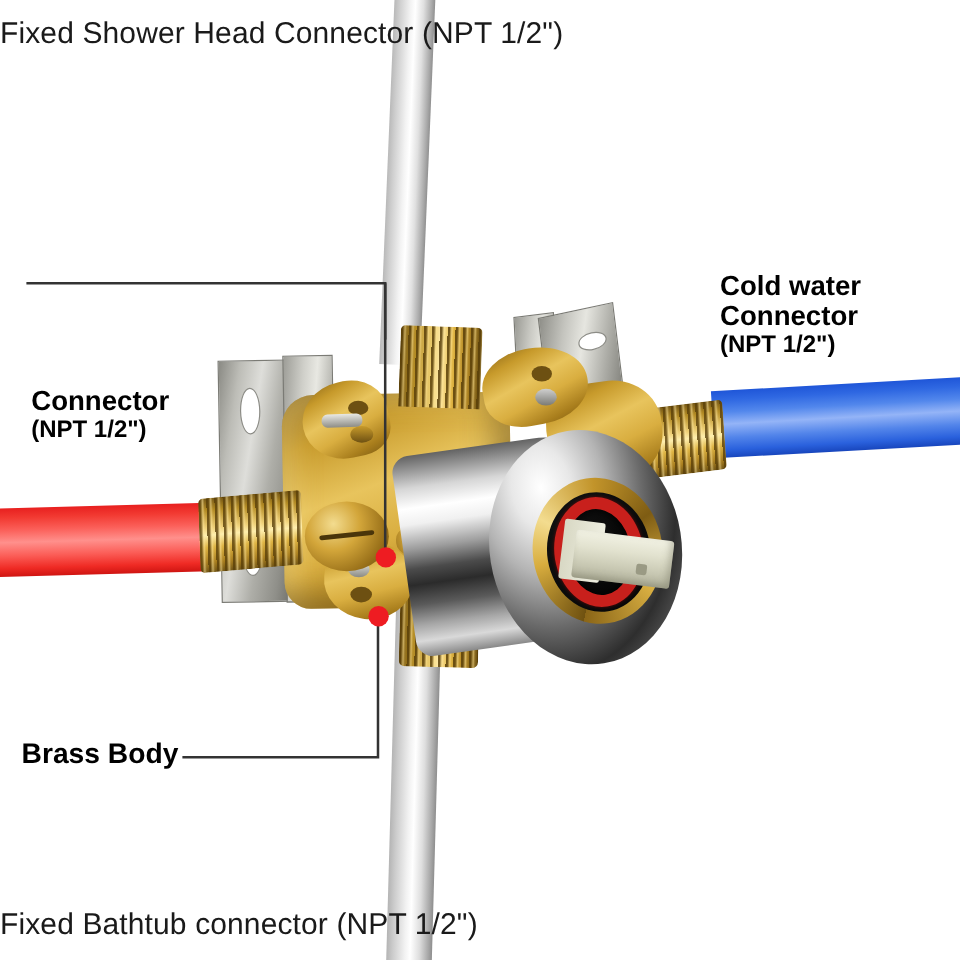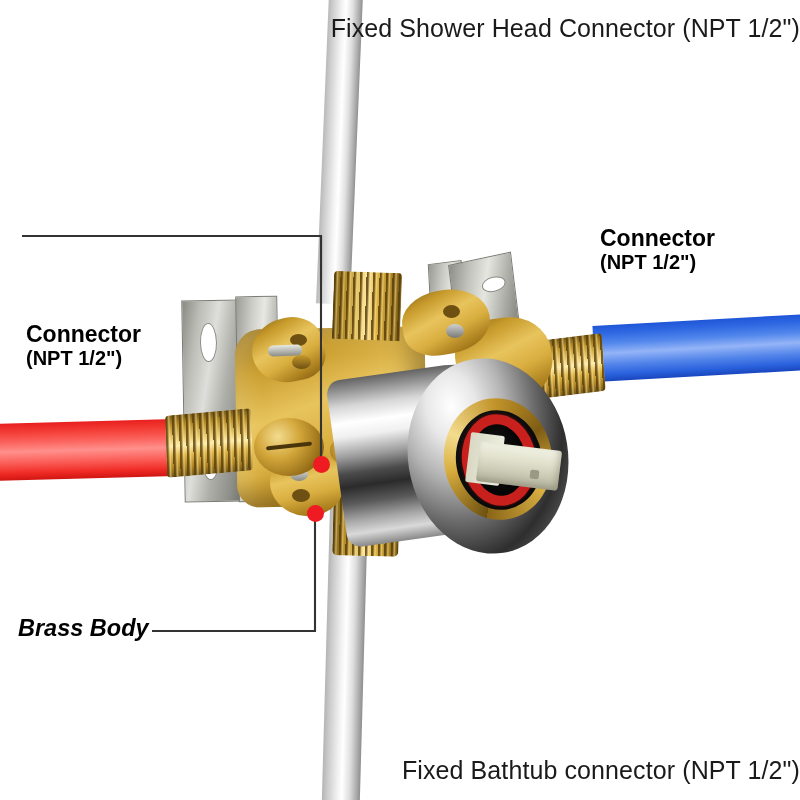--- a/index.html
+++ b/index.html
@@ -16,21 +16,21 @@
     height: 800px;
     background: #ffffff;
     overflow: hidden;
   }
 
   
   .title-top, .title-bottom {
     position: absolute;
     left: 0;
     width: 800px;
-    text-align: right;
+    text-align: left;
     font-size: 25px;
     color: #1a1a1a;
     font-weight: 400;
     letter-spacing: 0.1px;
     z-index: 40;
   }
   .title-top { top: 14px; }
   .title-bottom { top: 756px; }
 
   
@@ -57,21 +57,21 @@
     font-weight: 400;
   }
 
   #wfa { left: 28px; top: 210px; width: 300px; }
   #wfa .hd { font-size: 23.5px; }
   #wfa .body { margin-top: 8px; }
 
   #hot  { left: 26px; top: 322px; }
   #cold { left: 600px; top: 226px; }
   #brass{ left: 18px; top: 616px; }
-  #brass .hd { font-size: 23.5px; font-style: italic; }
+  #brass .hd { font-size: 23.5px; }
 
   
   #leaders {
     position: absolute;
     left: 0; top: 0;
     width: 800px; height: 800px;
     z-index: 38;
     pointer-events: none;
   }
 
@@ -354,20 +354,21 @@
   <div class="dot" style="left:313px; top:456px;"></div>
   <div class="dot" style="left:307px; top:505px;"></div>
 
 
   <div class="callout" id="hot">
     <div class="hd">Connector</div>
     <div class="sub">(NPT 1/2")</div>
   </div>
 
   <div class="callout" id="cold">
+    <div class="hd">Cold water</div>
     <div class="hd">Connector</div>
     <div class="sub">(NPT 1/2")</div>
   </div>
 
   <div class="callout" id="brass">
     <div class="hd">Brass Body</div>
   </div>
 
 </div>
 

